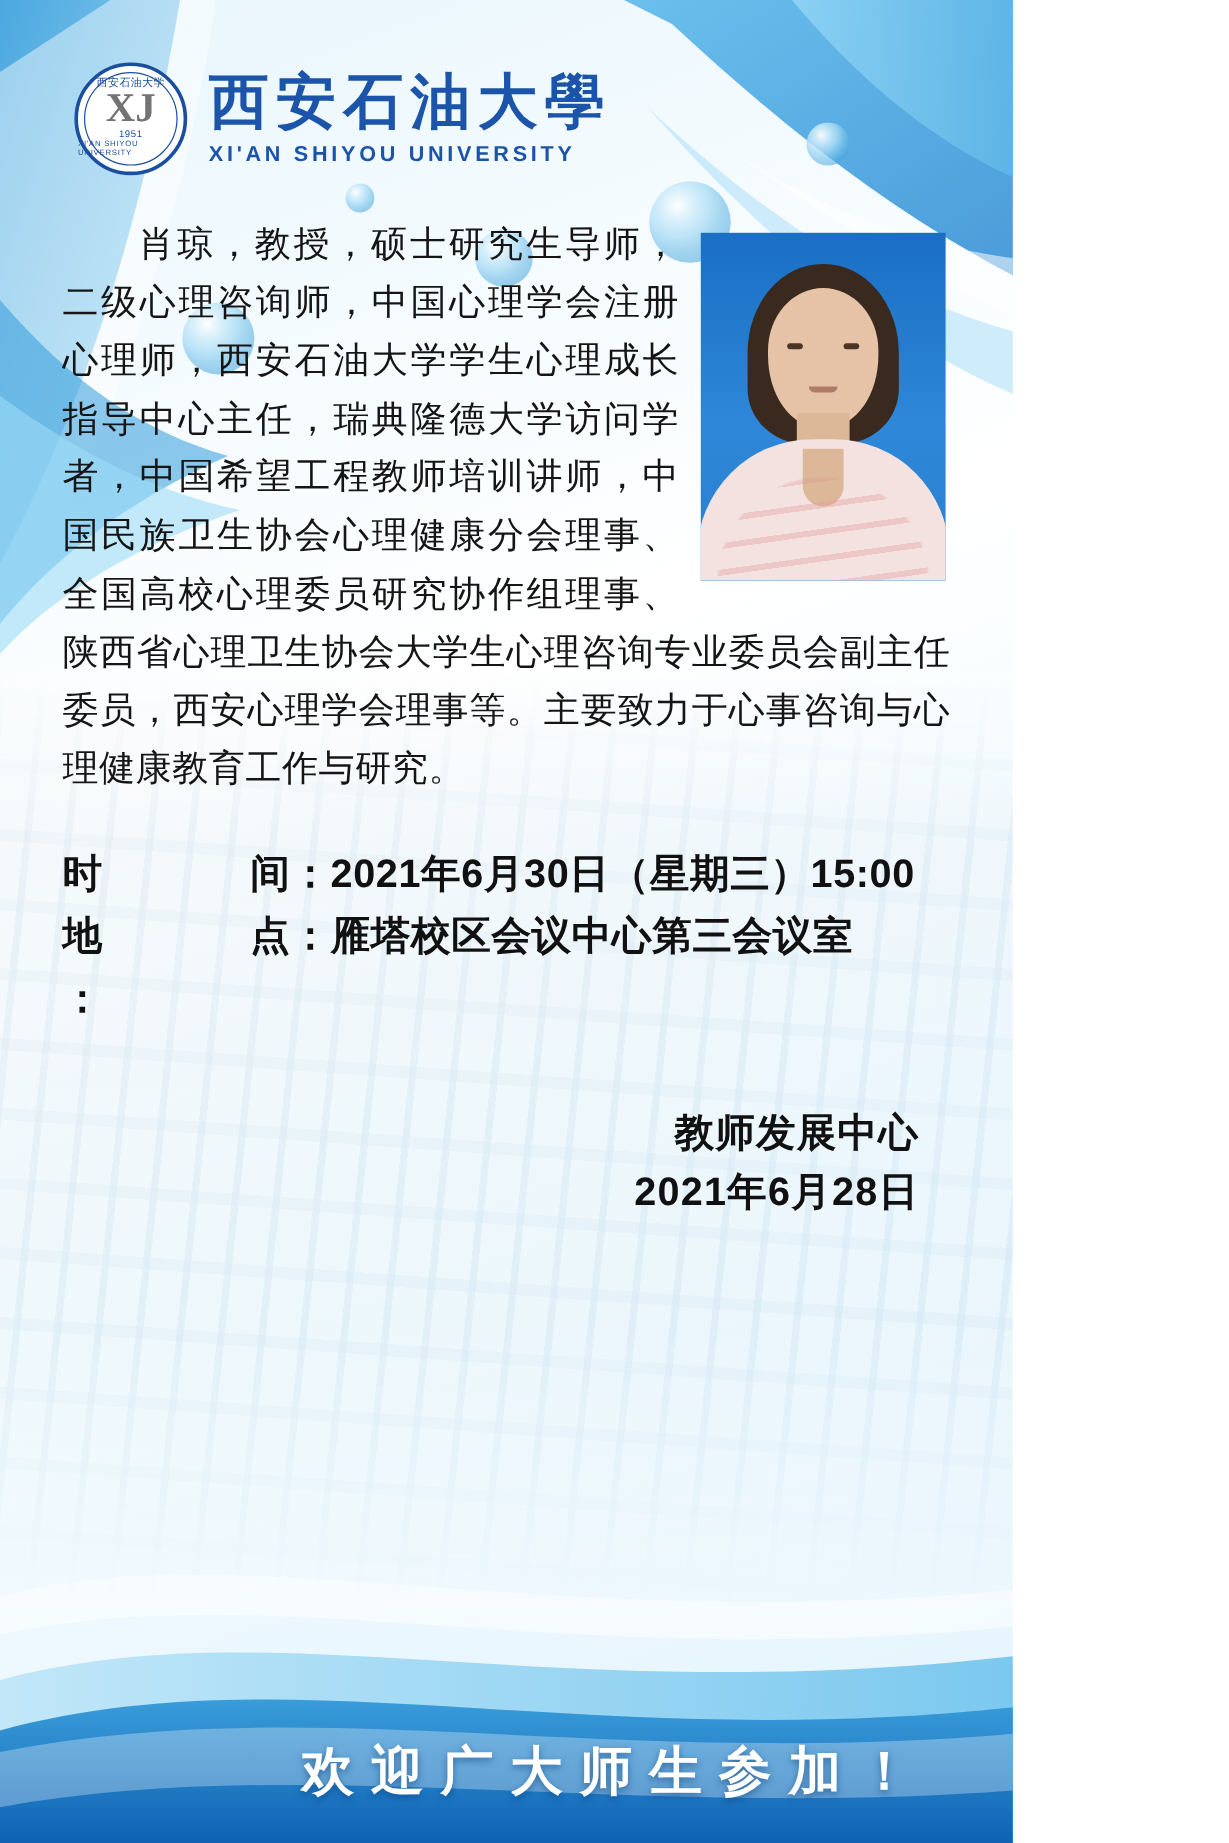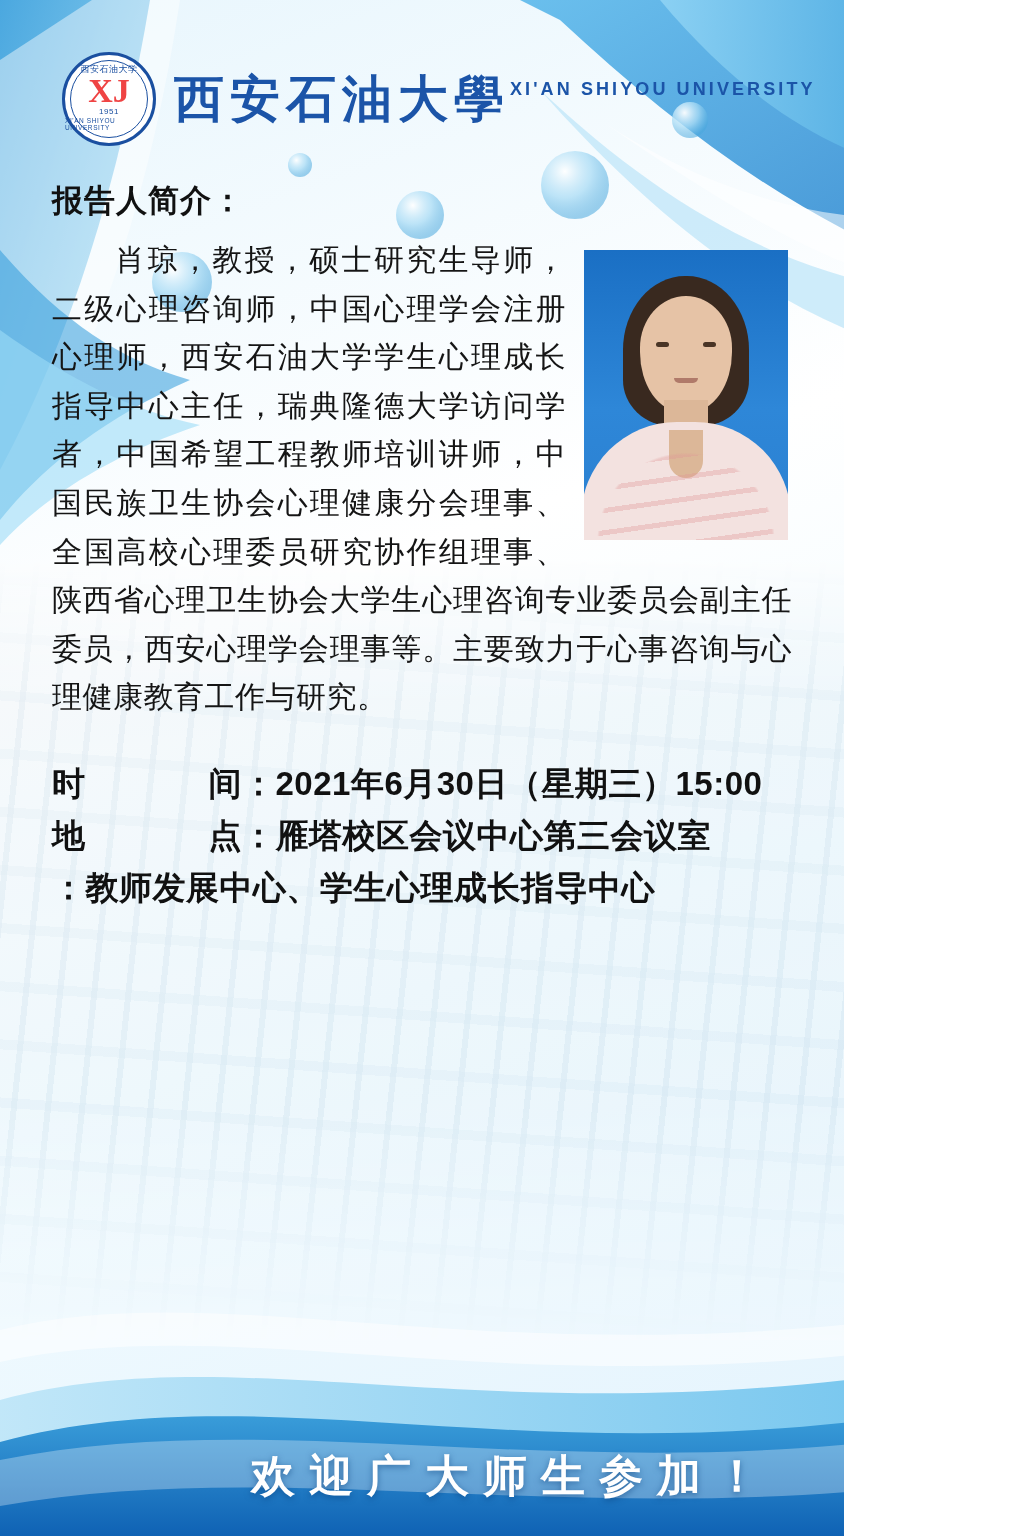--- a/index.html
+++ b/index.html
@@ -80,38 +80,38 @@
     font-size: 9px;
     letter-spacing: .5px;
     color: #1a4fa0;
     margin-top: -4px;
   }
   .logo-mark {
     font-family: "Liberation Serif", "DejaVu Serif", serif;
     font-size: 34px;
     font-weight: bold;
     line-height: .9;
-    color: #ef4444;
+    color: #737373;
   }
   .logo-year {
     font-size: 8px;
     color: #1a4fa0;
     letter-spacing: .5px;
     text-align: center;
   }
   .logo-en {
     font-size: 6.5px;
     letter-spacing: .6px;
     color: #1a4fa0;
     margin-top: 1px;
   }
   .wordmark {
     margin-left: 18px;
     display: flex;
-    flex-direction: row;
+    flex-direction: column;
     justify-content: center;
   }
   .wordmark-cn {
     font-family: "Liberation Serif", "DejaVu Serif", serif;
     font-size: 50px;
     font-weight: bold;
     color: #1b54a8;
     letter-spacing: 6px;
     line-height: 1.05;
     white-space: nowrap;
@@ -398,21 +398,20 @@
       </div>
     </div>
     <div class="wordmark">
       <div class="wordmark-cn">西安石油大學</div>
       <div class="wordmark-en">XI'AN SHIYOU UNIVERSITY</div>
     </div>
   </div>
 
 
   <div class="content">
-    <div class="bio-heading">报告人简介：</div>
     <div class="bio-wrap">
       <div class="portrait">
         <div class="hair"></div>
         <div class="face"></div>
         <div class="eye l"></div>
         <div class="eye r"></div>
         <div class="mouth"></div>
         <div class="neck"></div>
         <div class="shoulders"></div>
         <div class="collar"></div>
@@ -434,22 +433,25 @@
     <div class="info-row">
       <span class="info-label">
         <span class="sp">地</span>
         <span class="sp">点</span>
       </span>
       <span class="info-colon">：</span>
       <span class="info-value">雁塔校区会议中心第三会议室</span>
     </div>
     <div class="info-row">
       <span class="info-colon">：</span>
-      <span class="info-value">教师发展中心、学生心理成长指导中心</span>
     </div>
   </div>
 
+  <div class="signature">
+    <div>教师发展中心</div>
+    <div>2021年6月28日</div>
+  </div>
 
   <div class="footer">
     <div class="footer-text">欢迎广大师生参加！</div>
   </div>
 
 </div>
 
 </body></html>

